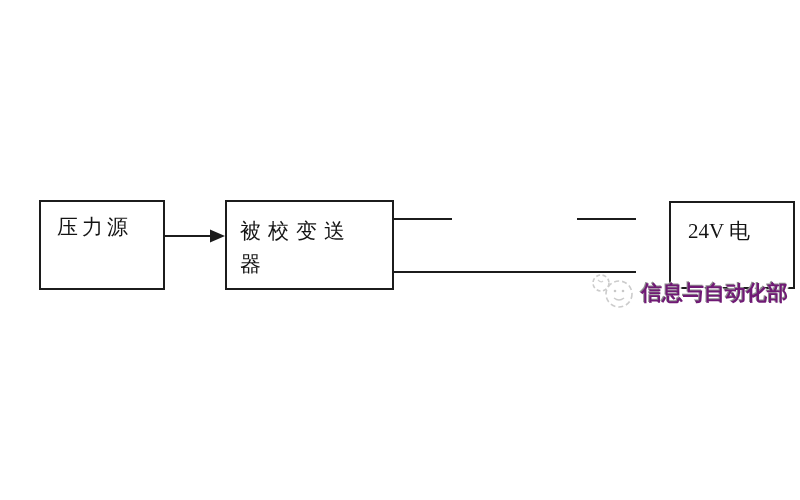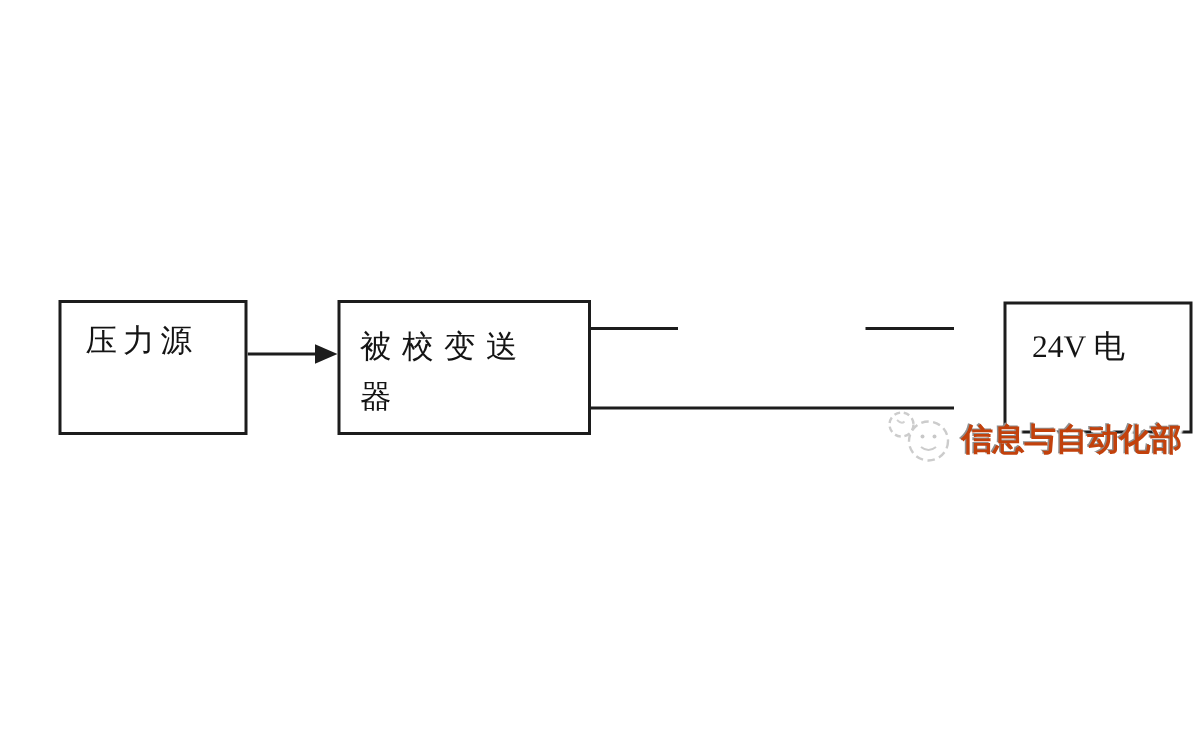--- a/index.html
+++ b/index.html
@@ -39,21 +39,21 @@
     pointer-events: none;
   }
   .wm-logo { position: absolute; left: 2px; top: 6px; }
   .wm-text {
     position: absolute;
     left: 55px; top: 13px;
     font-size: 21px;
     font-weight: bold;
     letter-spacing: 0px;
     white-space: nowrap;
-    color: #c2410c;
+    color: #701a75;
     text-shadow: -1px -1px 0 #8f8f8f, 1px 1px 0 #ffffff, 2px 2px 1px rgba(255,255,255,0.9);
   }
 </style>
 </head>
 <body>
 
 <div class="stage">
 
   <svg class="connector-layer" viewBox="0 0 800 500" xmlns="http://www.w3.org/2000/svg">
 

